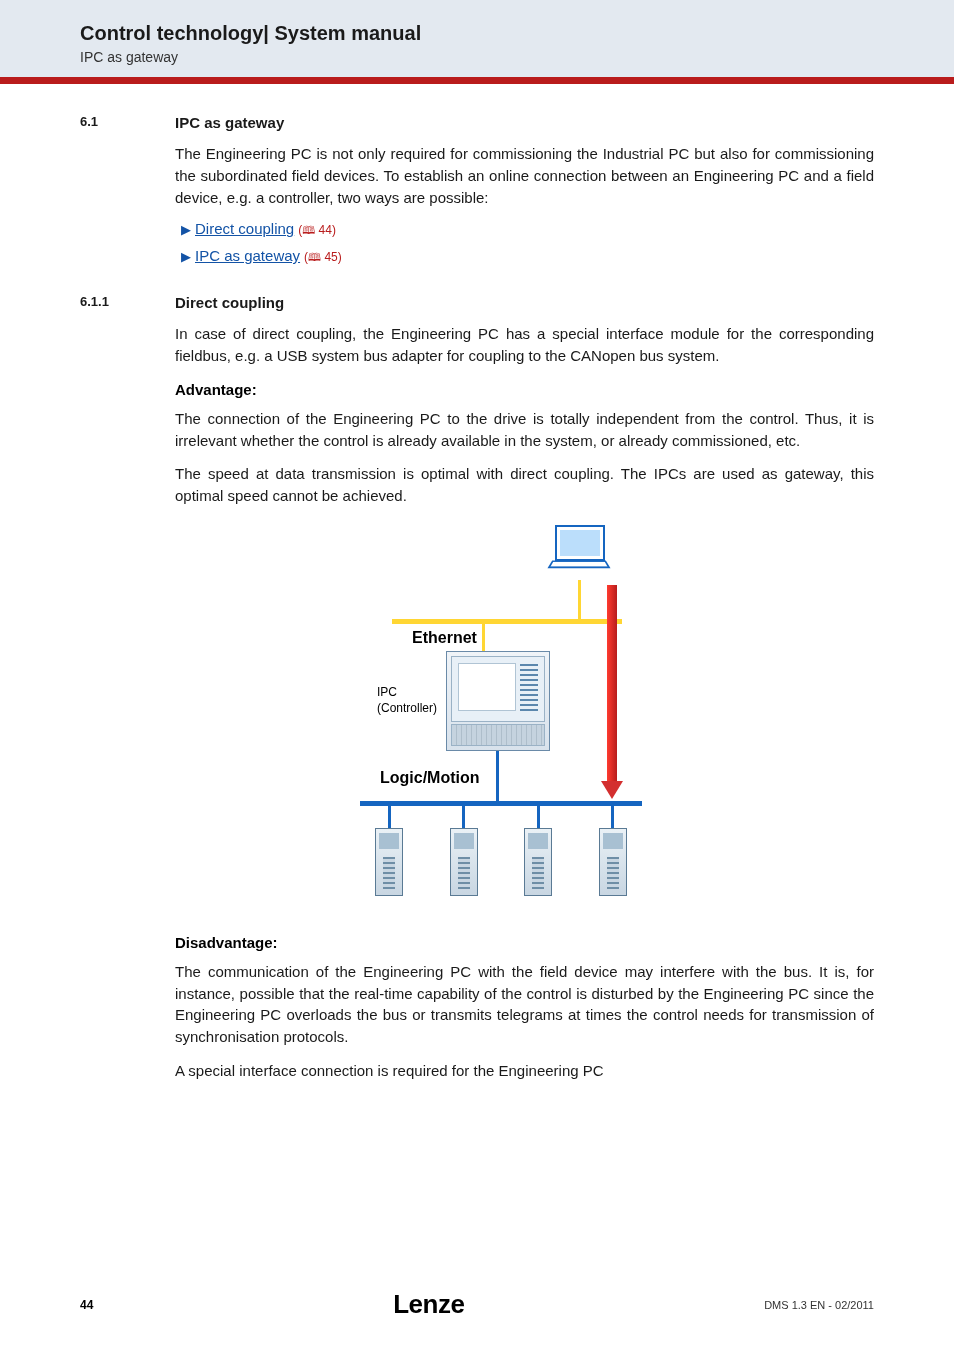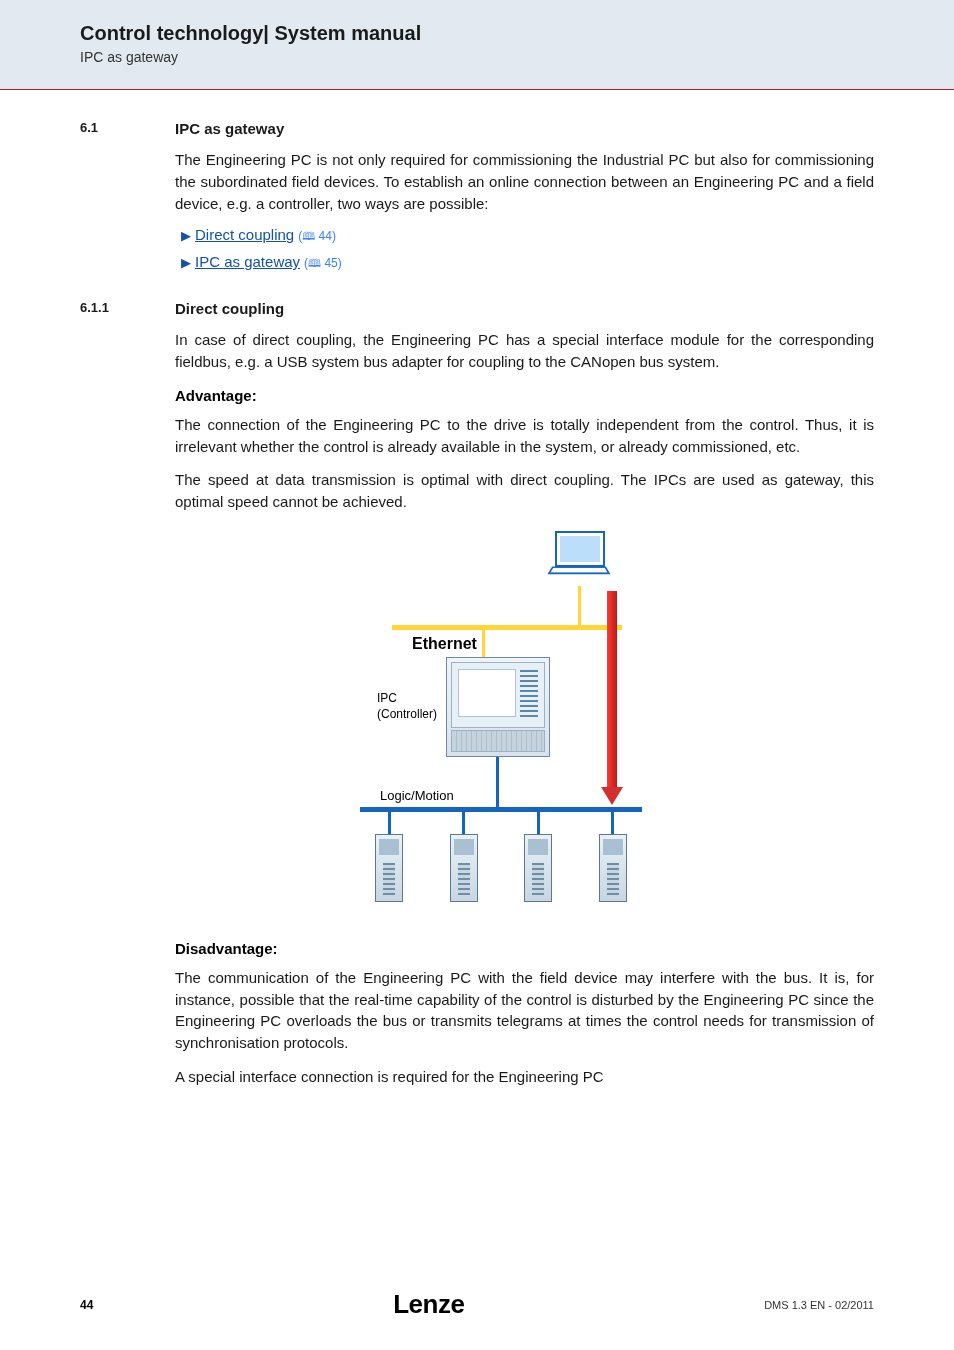--- a/index.html
+++ b/index.html
@@ -5,22 +5,22 @@
     * { margin: 0; padding: 0; box-sizing: border-box; }
     body {
       font-family: Arial, Helvetica, sans-serif;
       background: #fff;
       width: 954px;
       height: 1350px;
       position: relative;
     }
     .header-band {
       background: #e3e9f0;
-      padding: 22px 0 24px 80px;
-      border-bottom: 1px solid #b91c1c;
+      padding: 22px 0 12px 80px;
+      border-bottom: 7px solid #b91c1c;
     }
     .doc-title {
       font-size: 20px;
       font-weight: bold;
       color: #1a1a1a;
       margin-bottom: 4px;
     }
     .breadcrumb-1 {
       font-size: 14px;
       color: #333;
@@ -68,21 +68,21 @@
       color: #1353a6;
       margin-right: 4px;
       font-size: 13px;
     }
     .link-text {
       color: #1353a6;
       text-decoration: underline;
     }
     .pageref {
       font-size: 12px;
-      color: #3b82f6;
+      color: #b91c1c;
       margin-left: 4px;
     }
     .pageref .book { font-size: 11px; }
     .bold-para {
       margin-left: 95px;
       font-weight: bold;
       font-size: 15px;
       margin-bottom: 10px;
       margin-top: 14px;
     }
@@ -221,24 +221,24 @@
     }
     .red-arrow-head {
       width: 0; height: 0;
       border-left: 11px solid transparent;
       border-right: 11px solid transparent;
       border-top: 18px solid #d32f2f;
       margin-left: -4px;
     }
     .lm-label {
       position: absolute;
-      top: 257px;
+      top: 244px;
       left: 78px;
-      font-size: 13px;
-      font-weight: normal;
+      font-size: 16px;
+      font-weight: bold;
     }
     .lm-bar {
       position: absolute;
       top: 276px;
       left: 58px;
       width: 282px;
       height: 5px;
       background: #1565c0;
     }
     .lm-stub-ipc {

